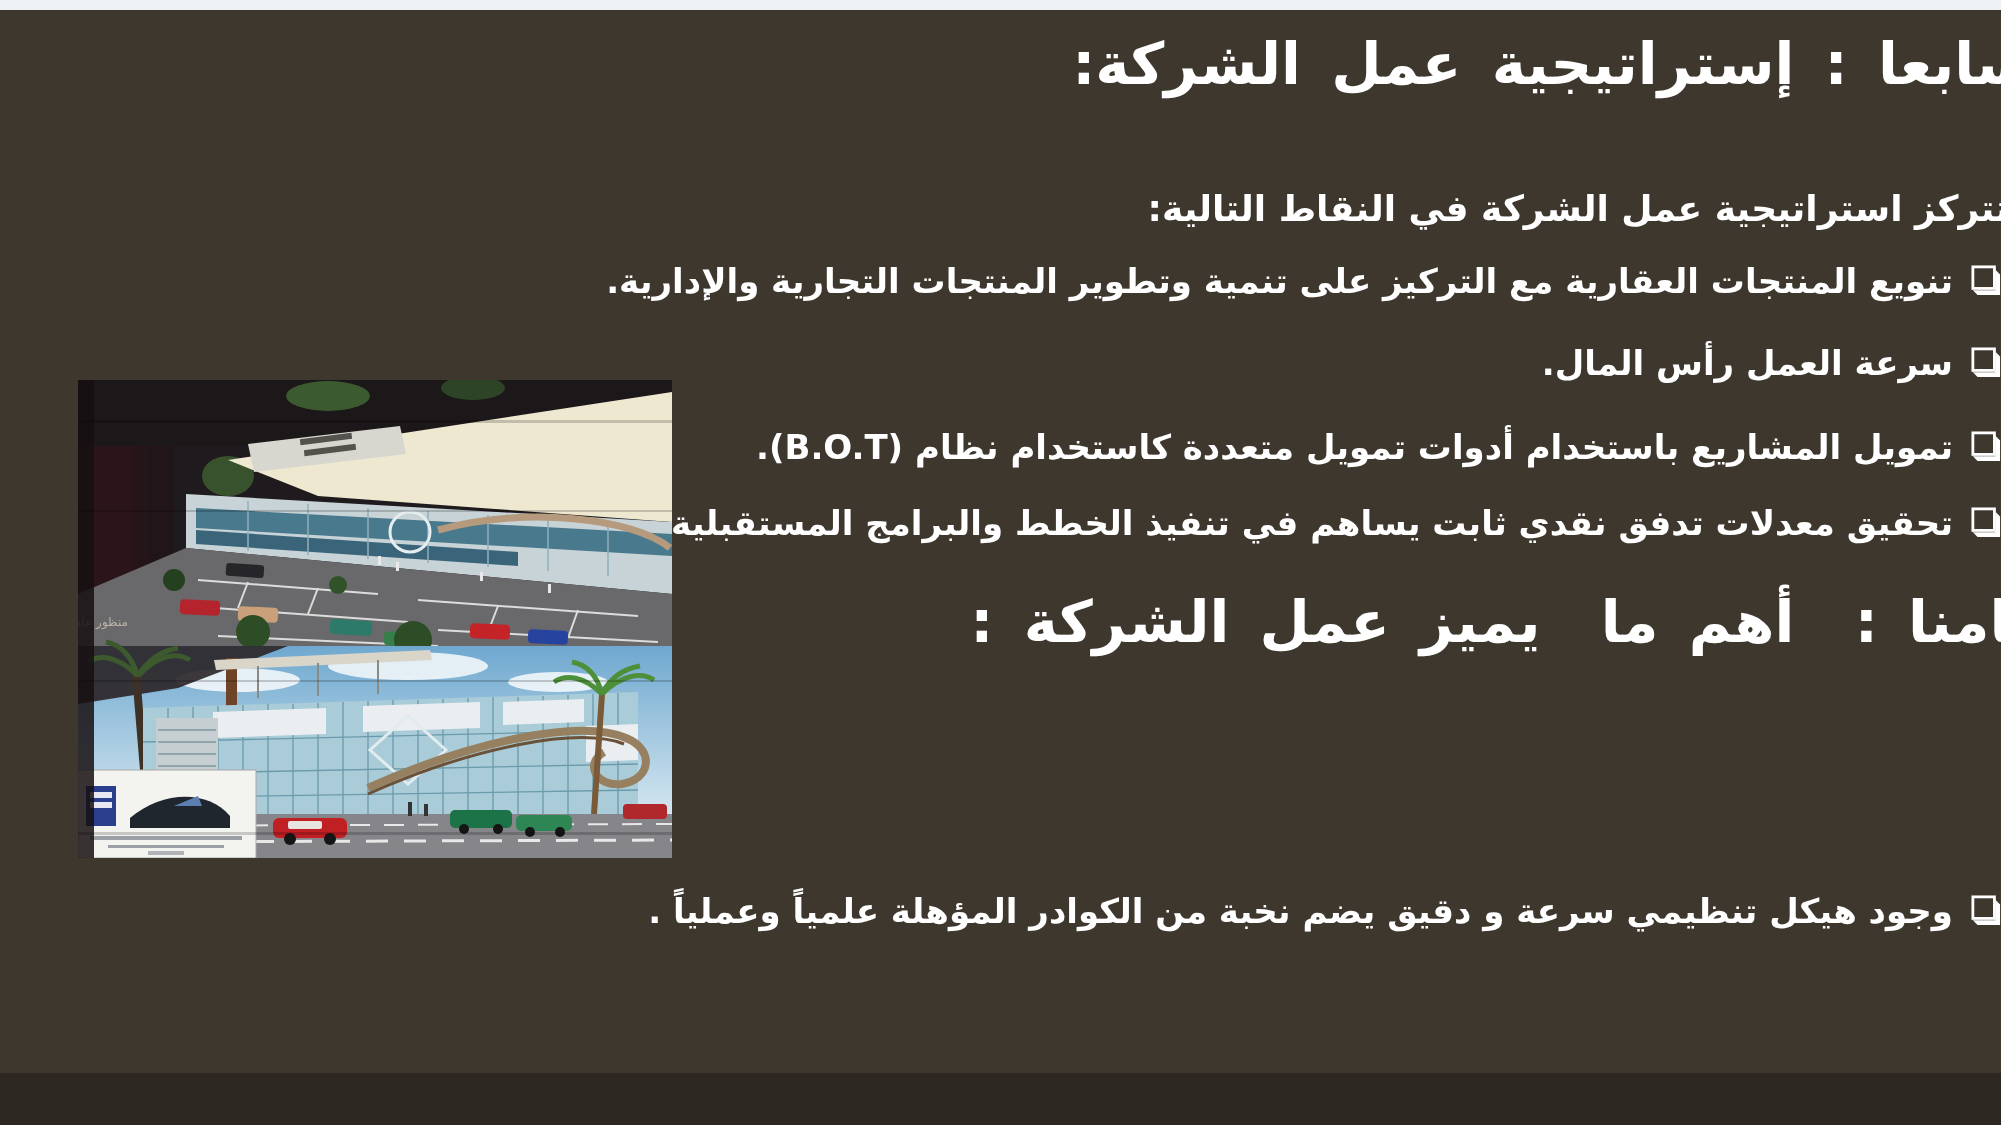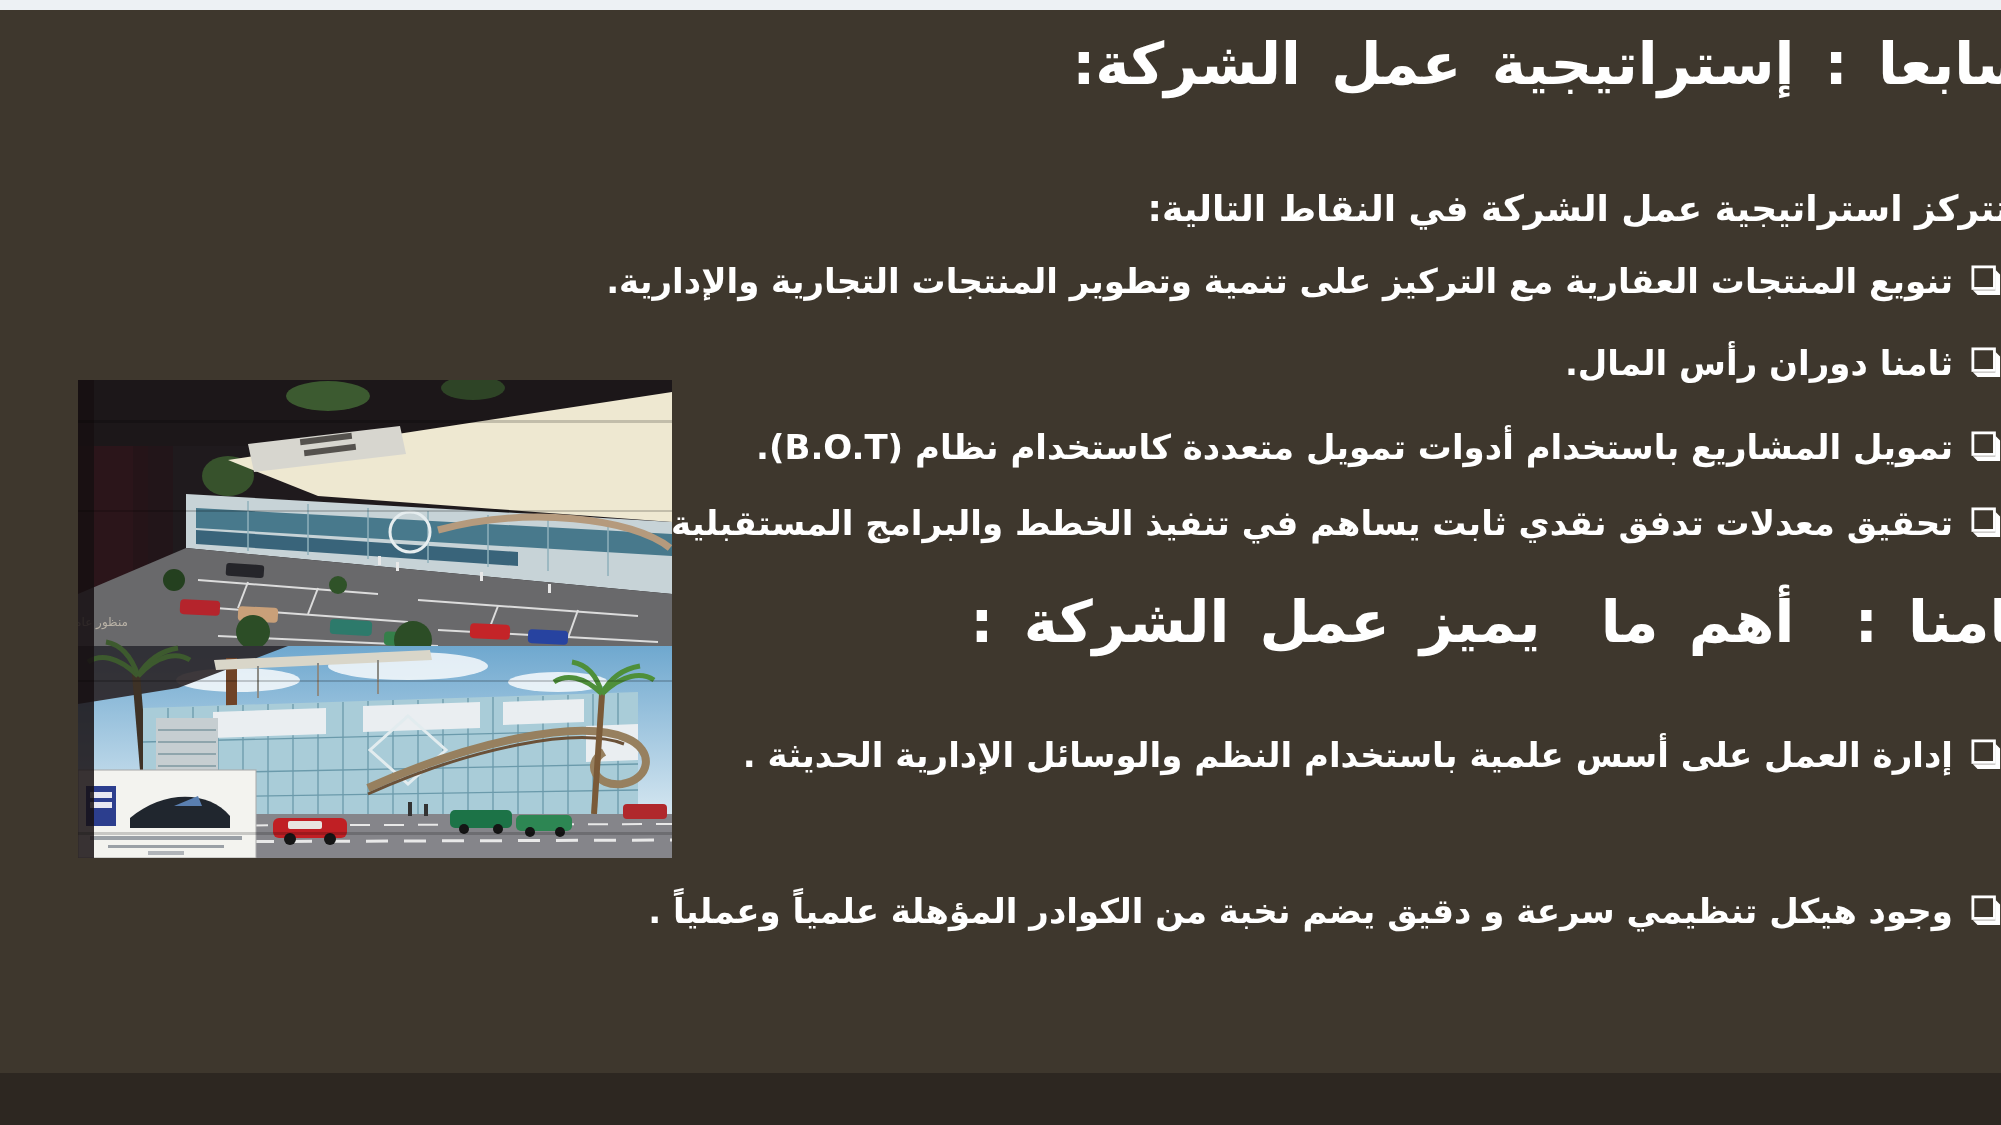--- a/index.html
+++ b/index.html
@@ -90,21 +90,21 @@
     <span>تنويع المنتجات العقارية مع التركيز على تنمية وتطوير المنتجات التجارية والإدارية.</span>
   </div>
 
   <div class="bullet b2">
     <span class="cb">
       <svg width="30" height="32" viewBox="0 0 32 32" aria-hidden="true">
         <rect x="2" y="2" width="23" height="23" fill="none" stroke="#fff" stroke-width="3"></rect>
         <path d="M26 5 L31 10 L31 32 L7 32 L2 27 L26 27 Z" fill="#fff"></path>
       </svg>
     </span>
-    <span>ثامنا دوران رأس المال.</span>
+    <span>سرعة العمل رأس المال.</span>
   </div>
 
   <div class="bullet b3">
     <span class="cb">
       <svg width="30" height="32" viewBox="0 0 32 32" aria-hidden="true">
         <rect x="2" y="2" width="23" height="23" fill="none" stroke="#fff" stroke-width="3"></rect>
         <path d="M26 5 L31 10 L31 32 L7 32 L2 27 L26 27 Z" fill="#fff"></path>
       </svg>
     </span>
     <span>تمويل المشاريع باستخدام أدوات تمويل متعددة كاستخدام نظام (B.O.T).</span>
@@ -115,29 +115,20 @@
       <svg width="30" height="32" viewBox="0 0 32 32" aria-hidden="true">
         <rect x="2" y="2" width="23" height="23" fill="none" stroke="#fff" stroke-width="3"></rect>
         <path d="M26 5 L31 10 L31 32 L7 32 L2 27 L26 27 Z" fill="#fff"></path>
       </svg>
     </span>
     <span>تحقيق معدلات تدفق نقدي ثابت يساهم في تنفيذ الخطط والبرامج المستقبلية.</span>
   </div>
 
   <h1 class="deco-title t2">ثامنا :  أهم ما  يميز عمل الشركة :</h1>
 
-  <div class="bullet b5">
-    <span class="cb">
-      <svg width="30" height="32" viewBox="0 0 32 32" aria-hidden="true">
-        <rect x="2" y="2" width="23" height="23" fill="none" stroke="#fff" stroke-width="3"></rect>
-        <path d="M26 5 L31 10 L31 32 L7 32 L2 27 L26 27 Z" fill="#fff"></path>
-      </svg>
-    </span>
-    <span>إدارة العمل على أسس علمية باستخدام النظم والوسائل الإدارية الحديثة .</span>
-  </div>
 
 
   <div class="bullet b7">
     <span class="cb">
       <svg width="30" height="32" viewBox="0 0 32 32" aria-hidden="true">
         <rect x="2" y="2" width="23" height="23" fill="none" stroke="#fff" stroke-width="3"></rect>
         <path d="M26 5 L31 10 L31 32 L7 32 L2 27 L26 27 Z" fill="#fff"></path>
       </svg>
     </span>
     <span>وجود هيكل تنظيمي سرعة و دقيق يضم نخبة من الكوادر المؤهلة علمياً وعملياً .</span>

